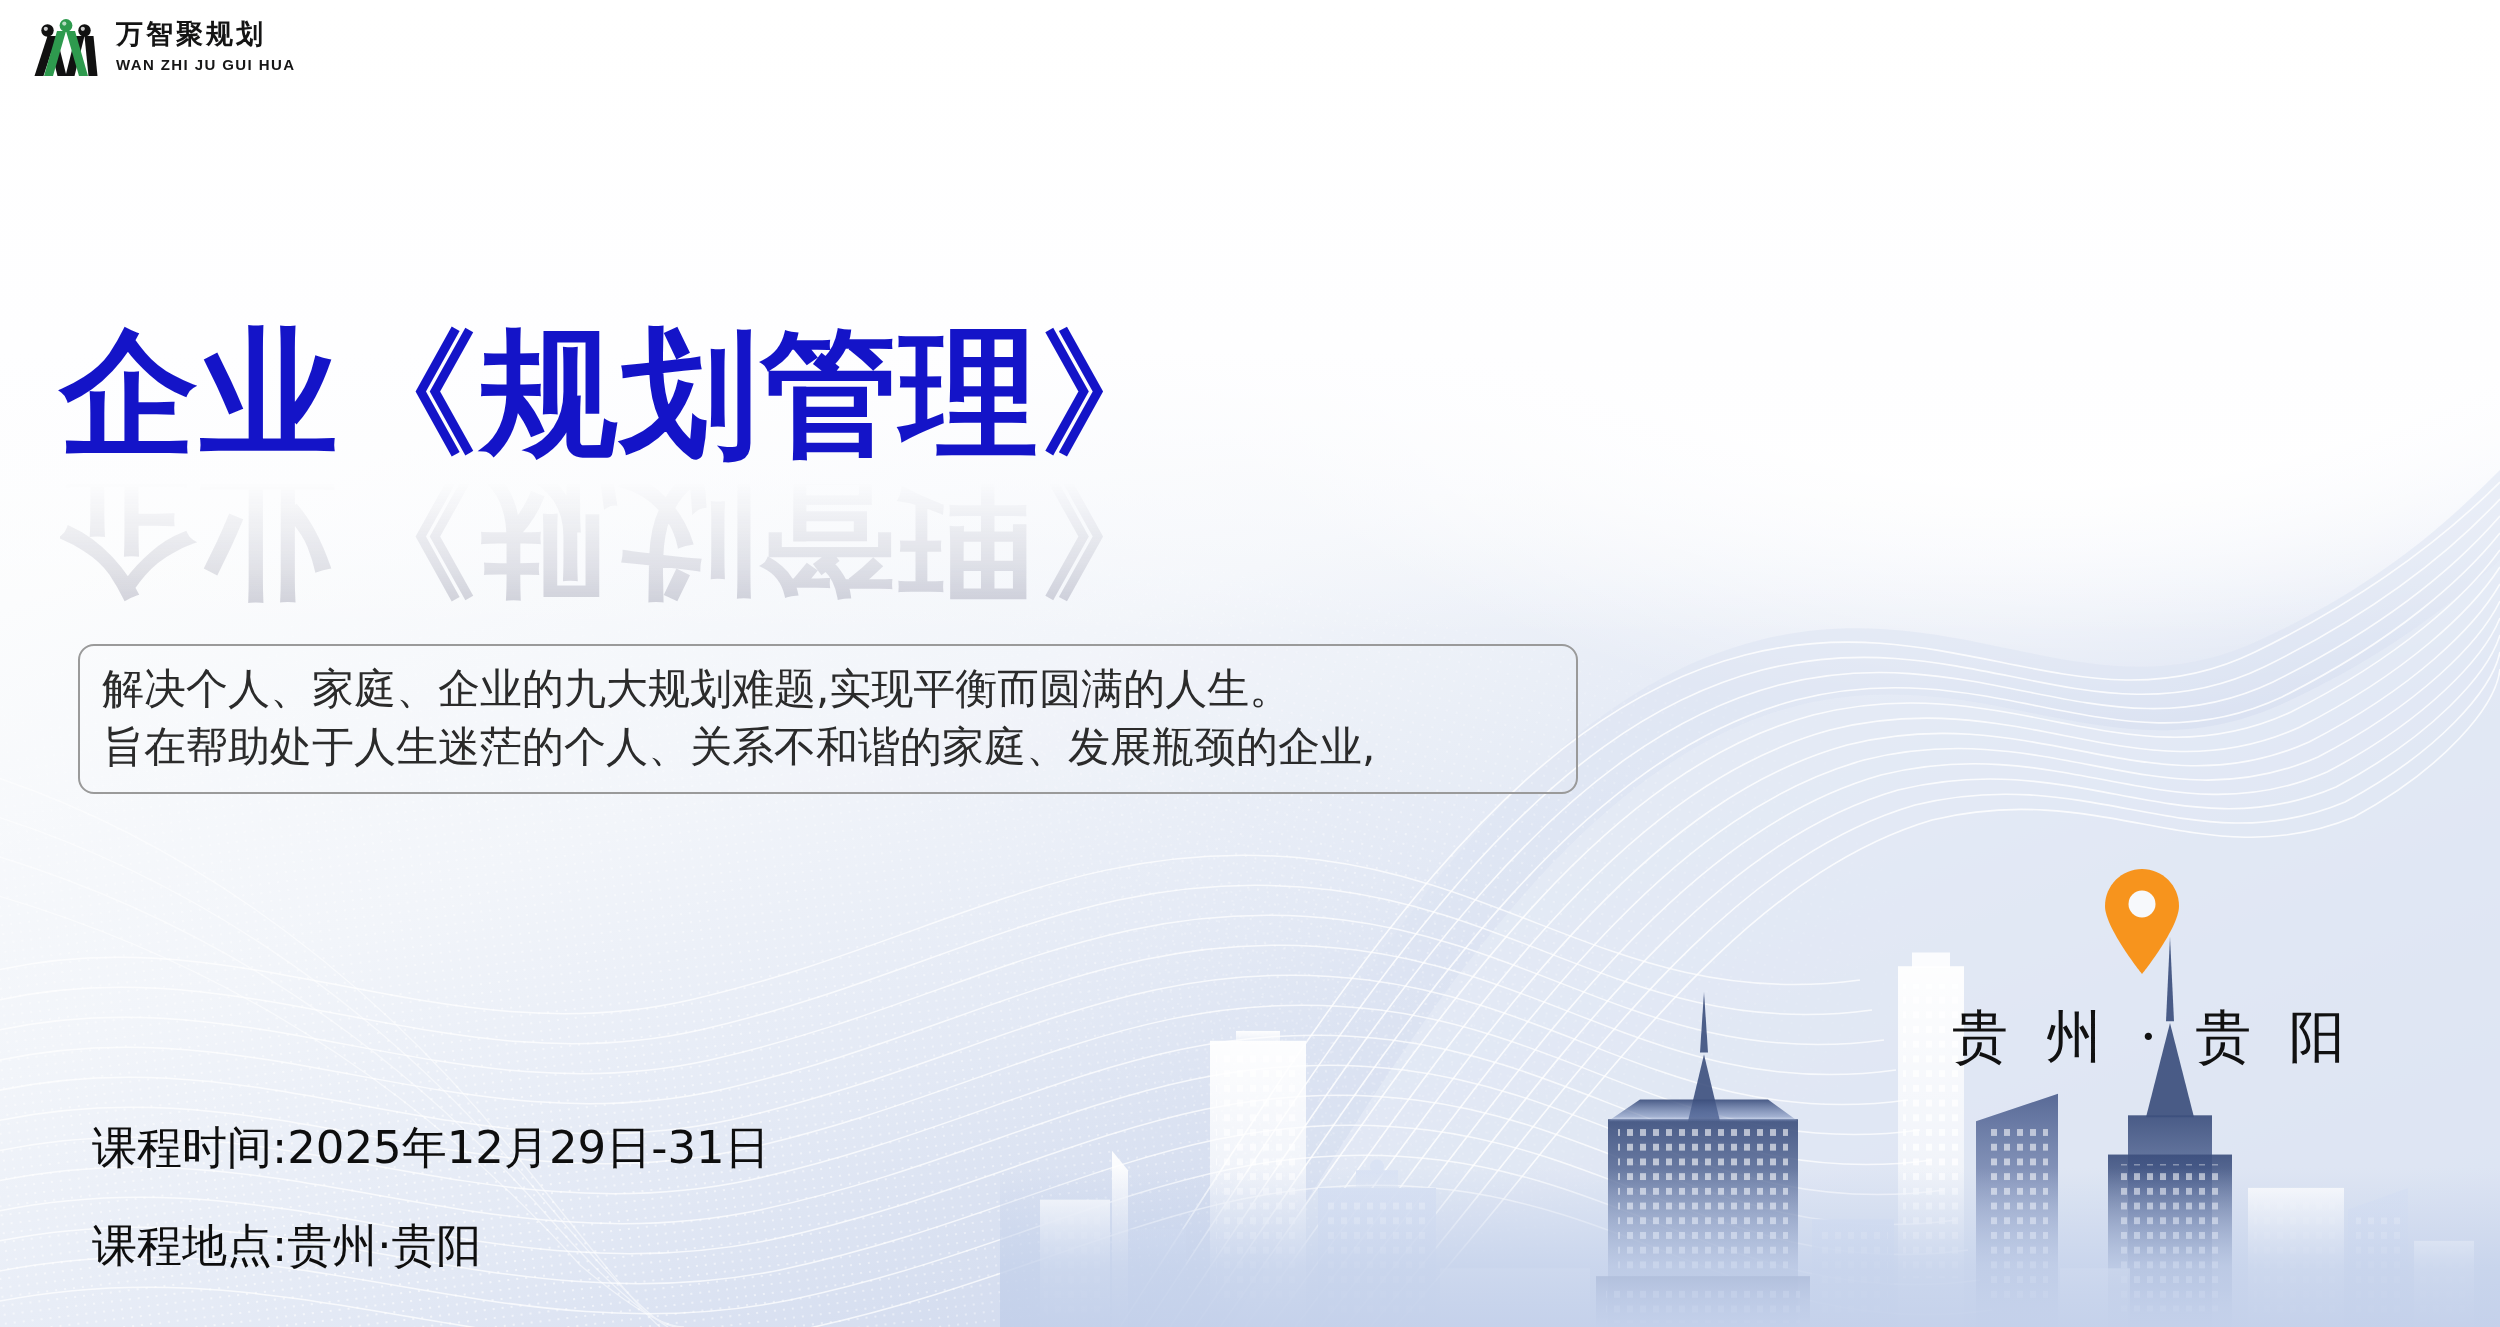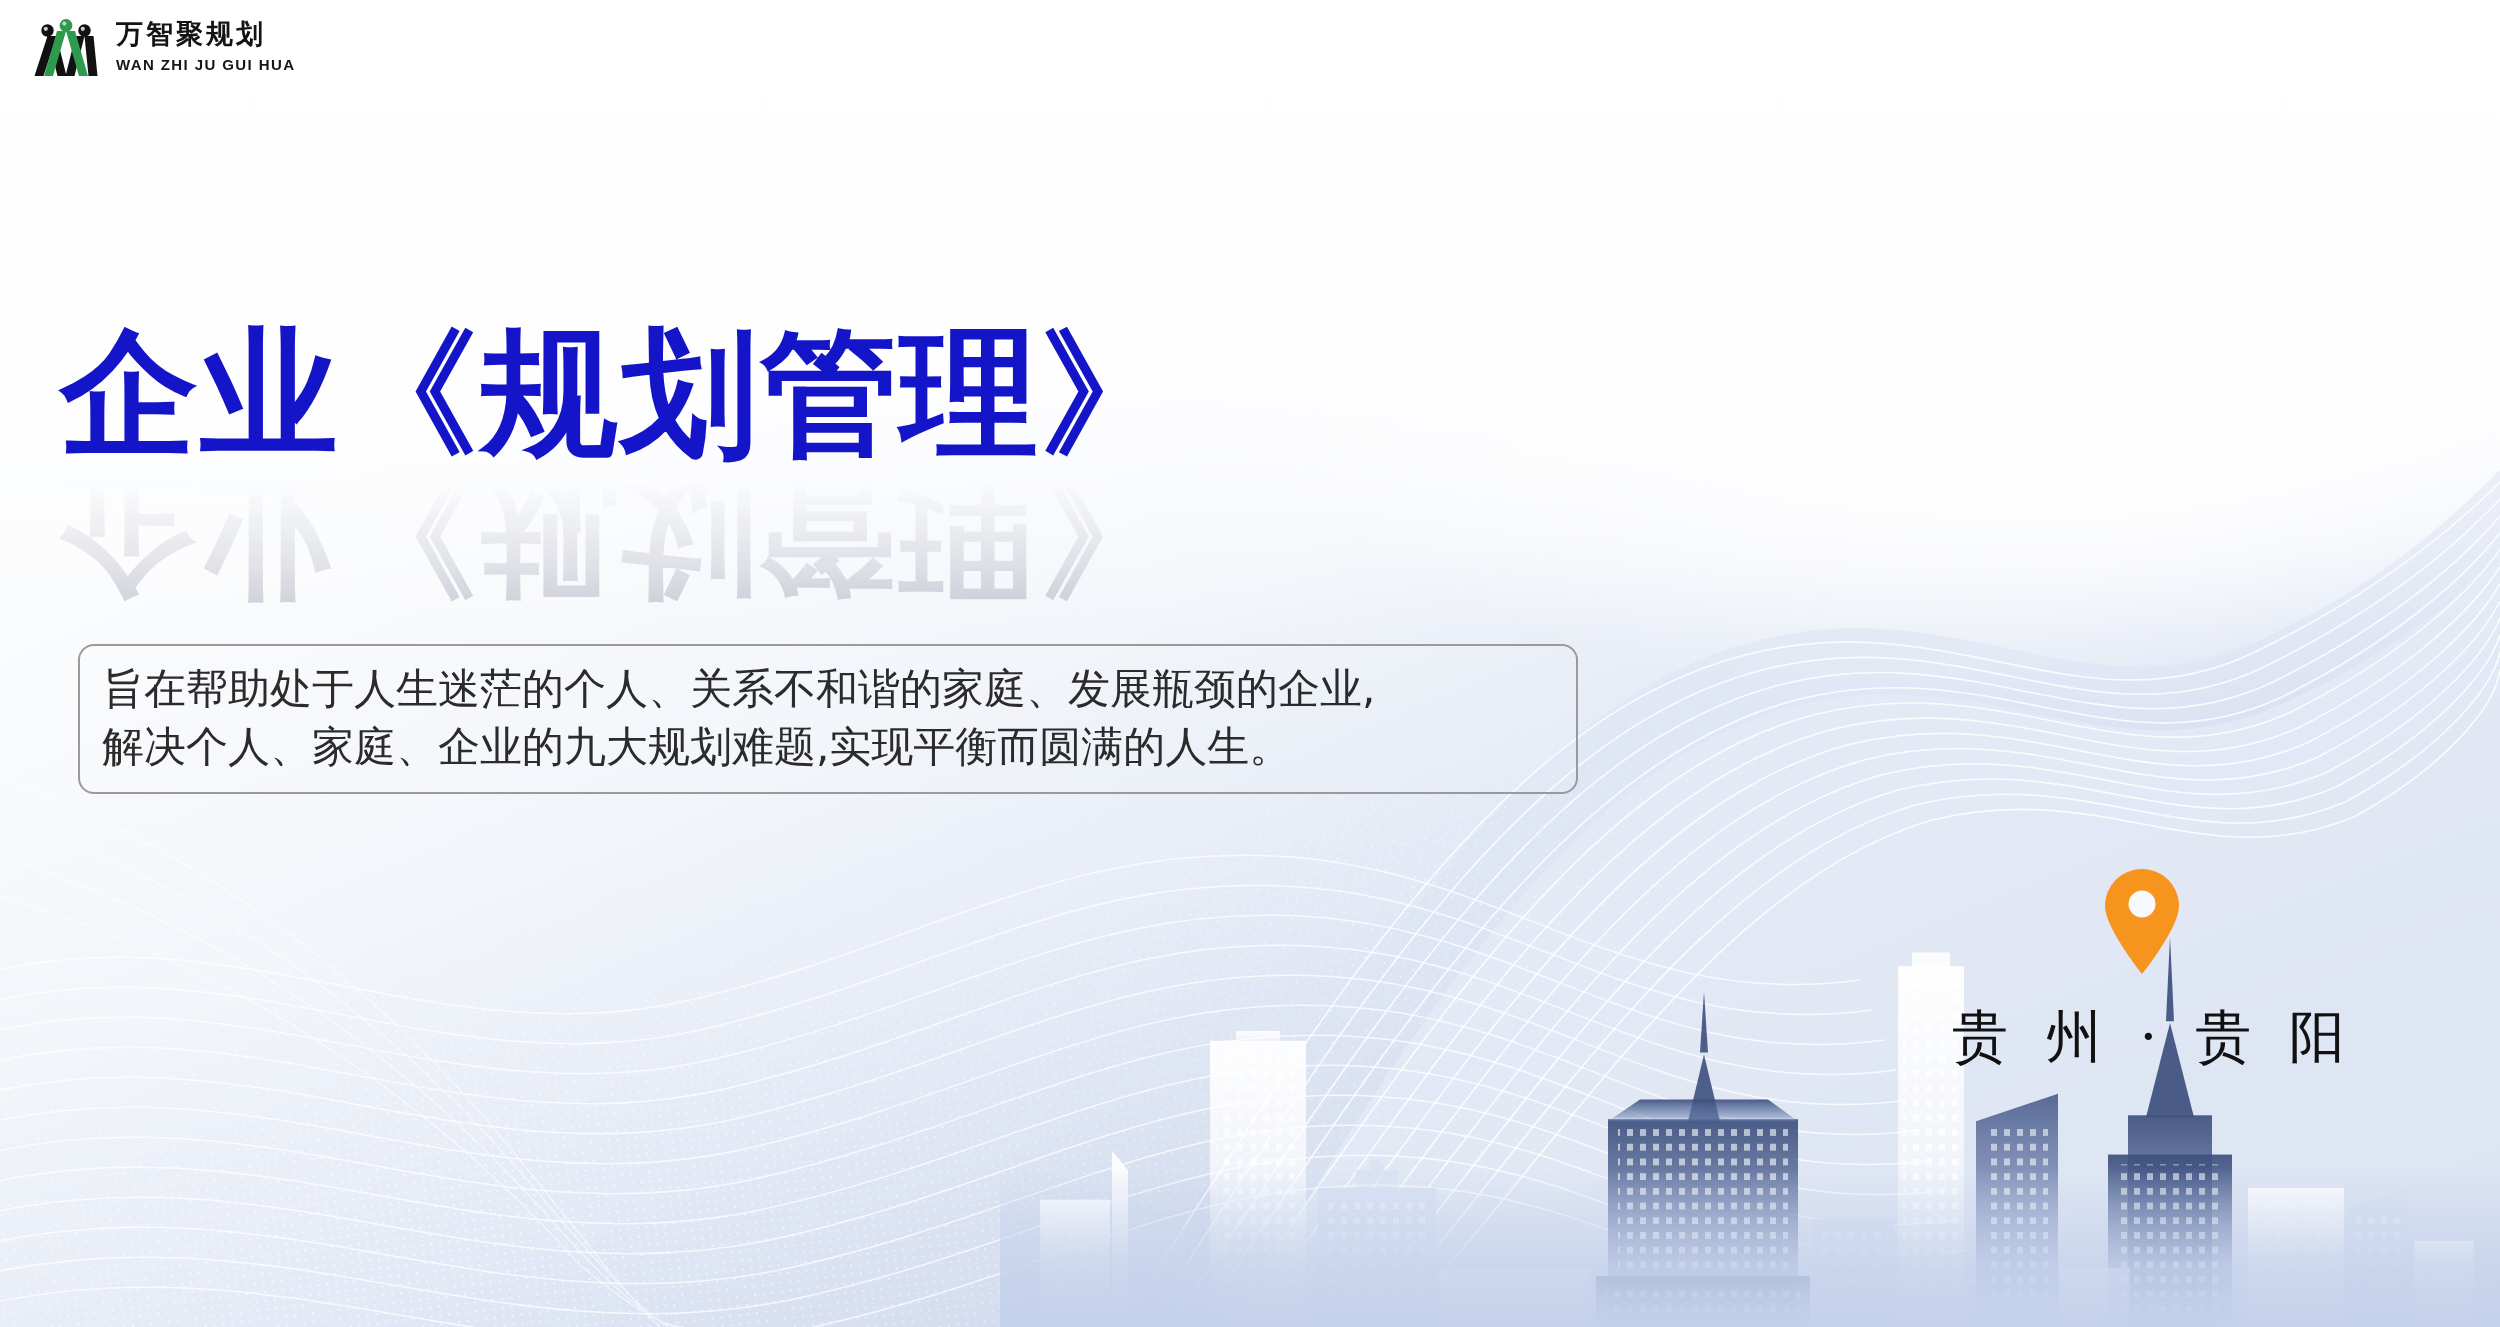--- a/index.html
+++ b/index.html
@@ -327,25 +327,29 @@
       <span class="logo-py">WAN ZHI JU GUI HUA</span>
     </span>
   </div>
 
   <div class="title-block">
     <h1 class="title">企业《规划管理》</h1>
     <div class="title-reflect" aria-hidden="true">企业《规划管理》</div>
   </div>
 
   <div class="desc-box">
+    <div class="desc-line">解决个人、家庭、企业的九大规划难题,实现平衡而圆满的人生。</div>
     <div class="desc-line">旨在帮助处于人生迷茫的个人、关系不和谐的家庭、发展瓶颈的企业,</div>
-    <div class="desc-line">解决个人、家庭、企业的九大规划难题,实现平衡而圆满的人生。</div>
-  </div>
-
-
+  </div>
+
+
+  <div class="course-info">
+    <div class="course-row">课程时间:2025年12月29日-31日</div>
+    <div class="course-row">课程地点:贵州·贵阳</div>
+  </div>
 
   <div class="location">
     <svg class="pin" width="86" height="110" viewBox="0 0 86 110" xmlns="http://www.w3.org/2000/svg">
       <path d="M43,108 C43,108 80,62 80,40 C80,19.6 63.4,3 43,3 C22.6,3 6,19.6 6,40 C6,62 43,108 43,108 Z" fill="#F7941D"></path>
       <circle cx="43" cy="38" r="13.5" fill="#f7f9fc"></circle>
     </svg>
     <div class="location-label">贵 州 · 贵 阳</div>
   </div>
 
 </div>

